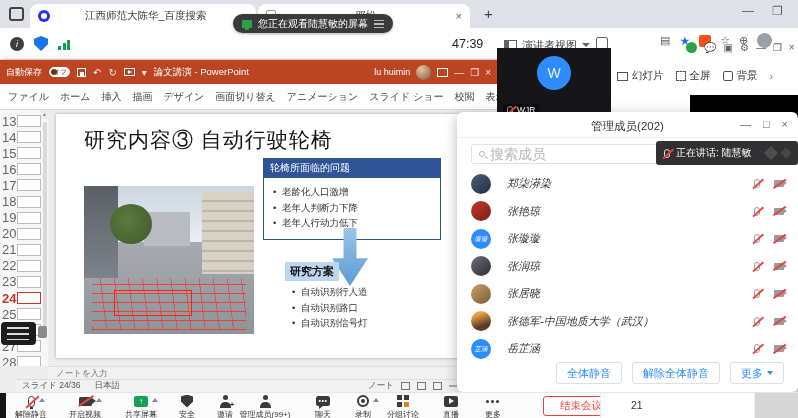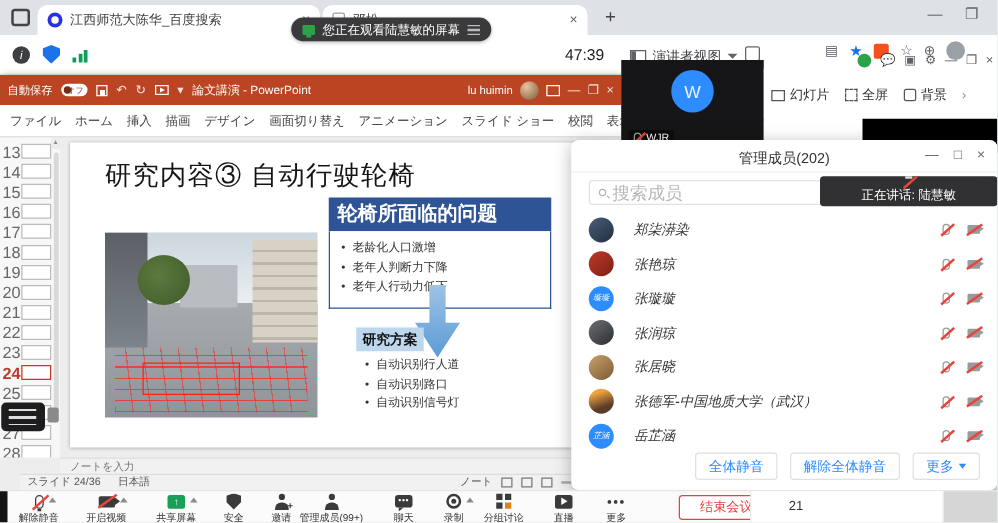--- a/index.html
+++ b/index.html
@@ -1,20 +1,20 @@
 <!DOCTYPE html>
 <html><head>
 <meta charset="utf-8">
 <style>
   * { margin:0; padding:0; box-sizing:border-box; }
   body { font-family:"Liberation Sans",sans-serif; }
   .screen { position:relative; width:798px; height:418px; overflow:hidden; background:#dee1e6; font-family:"Liberation Sans",sans-serif; }
 
   
-  .tabstrip { position:absolute; left:0; top:0; width:798px; height:28px; background:#dee1e6; }
+  .tabstrip { position:absolute; left:0; top:0; width:798px; height:28px; background:#dee1e6;text-align:center; }
   .win-app-icon { position:absolute; left:9px; top:7px; width:15px; height:14px; border:2px solid #444; border-radius:3px; }
   .tab { position:absolute; top:4px; height:24px; background:#fff; border-radius:8px 8px 0 0; display:flex; align-items:center; padding:0 8px; }
   .tab1 { left:30px; width:226px; }
   .tab2 { left:258px; width:212px; }
   .tab .title { font-size:10.5px; color:#3c4043; white-space:nowrap; overflow:hidden; text-overflow:ellipsis; flex:1; margin:0 6px; }
   .tab .close { font-size:11px; color:#5f6368; }
   .fav-baidu { width:12px; height:12px; border-radius:50%; background:#2932e1; position:relative; flex:none; }
   .fav-baidu::after { content:""; position:absolute; left:3px; top:3px; width:6px; height:6px; border-radius:50%; background:#fff; }
   .fav-doc { width:10px; height:12px; border:1.5px solid #9aa0a6; border-radius:2px; flex:none; }
   .newtab { position:absolute; left:484px; top:5px; font-size:15px; color:#444; }
@@ -90,21 +90,21 @@
   .photo { position:absolute; left:28px; top:72px; width:170px; height:148px; background:linear-gradient(#ccd6de 0%,#e9eef2 38%,#a7abb0 38%,#8f9499 100%); overflow:hidden; }
   .ph-bldg-l { position:absolute; left:0; top:0; width:34px; height:92px; background:linear-gradient(#5b6066,#7d838a); }
   .ph-bldg-r { position:absolute; right:0; top:6px; width:52px; height:82px; background:repeating-linear-gradient(#d8d2c6 0 8px,#bdb6a8 8px 10px); }
   .ph-bldg-m { position:absolute; left:60px; top:26px; width:46px; height:34px; background:#b9bdc2; }
   .ph-tree { position:absolute; left:26px; top:18px; width:42px; height:40px; border-radius:50%; background:radial-gradient(circle at 40% 40%,#5d7a3f,#3f5a2a); }
   .ph-grid { position:absolute; left:8px; bottom:4px; width:154px; height:52px;
     background:repeating-linear-gradient(0deg,rgba(255,40,30,.75) 0 1px,transparent 1px 9px),
                repeating-linear-gradient(83deg,rgba(255,40,30,.55) 0 1px,transparent 1px 14px); }
   .ph-box { position:absolute; left:30px; bottom:18px; width:78px; height:26px; border:1.5px solid #ff1f14; }
   .prob-box { position:absolute; left:207px; top:44px; width:178px; }
-  .prob-head { background:#2f5496; color:#fff; font-size:16px; font-weight:bold; padding:3px 7px; }
+  .prob-head { background:#2f5496; color:#fff; font-size:10px; font-weight:normal; padding:3px 7px; }
   .prob-body { border:1.5px solid #2f5496; border-top:none; background:#fff; padding:6px 4px 8px 6px; }
   .bullets { list-style:none; font-size:9.5px; color:#333; }
   .bullets li { padding-left:12px; position:relative; line-height:1.65; }
   .bullets li::before { content:"•"; position:absolute; left:3px; color:#333; }
   .big-arrow { position:absolute; left:276px; top:114px; width:36px; height:58px; background:linear-gradient(#9dc3e6,#5b9bd5); clip-path:polygon(32% 0,68% 0,68% 52%,100% 52%,50% 100%,0 52%,32% 52%); }
   .plan-head { position:absolute; left:229px; top:148px; background:#bdd7ee; color:#111; font-size:11px; font-weight:bold; padding:2px 5px; }
   .plan-list { position:absolute; left:233px; top:170px; width:170px; }
   .pagenum { position:absolute; right:62px; bottom:12px; font-size:8px; color:#888; }
 
   .notes-strip { position:absolute; left:48px; top:306px; width:449px; height:13px; background:#f1f1f1; border-top:1px solid #ddd; font-size:8.5px; color:#777; line-height:13px; padding-left:8px; }
@@ -151,21 +151,21 @@
   .mic-s { position:relative; width:6px; height:9px; border:1.2px solid #9a9a9a; border-radius:3px; }
   .mic-s::before { content:""; position:absolute; left:-4px; top:3px; width:14px; height:1.5px; background:#e6443c; transform:rotate(-42deg); }
   .cam-s { position:relative; width:10px; height:7px; background:#9a9a9a; border-radius:1px; }
   .cam-s::after { content:""; position:absolute; right:-3px; top:1px; border-left:3px solid #9a9a9a; border-top:2.5px solid transparent; border-bottom:2.5px solid transparent; }
   .cam-s::before { content:""; position:absolute; left:-2px; top:2.5px; width:15px; height:1.5px; background:#e6443c; transform:rotate(-35deg); z-index:1; }
   .m-footer { position:absolute; left:0; bottom:8px; width:100%; display:flex; justify-content:flex-end; gap:10px; padding-right:14px; }
   .mf-btn { height:22px; border:1px solid #e0e0e0; border-radius:3px; background:#fff; color:#2d8cff; font-size:11px; padding:0 10px; display:flex; align-items:center; gap:4px; }
   .mf-caret { width:0; height:0; border-left:3.5px solid transparent; border-right:3.5px solid transparent; border-top:4px solid #2d8cff; }
 
   
-  .speak-tip { position:absolute; left:656px; top:141px; width:142px; height:24px; background:rgba(38,38,40,.95); border-radius:3px; z-index:6; display:flex; align-items:center; gap:6px; padding:0 8px;flex-direction:column; }
+  .speak-tip { position:absolute; left:656px; top:141px; width:142px; height:24px; background:rgba(38,38,40,.95); border-radius:3px; z-index:6; display:flex; align-items:center; gap:6px; padding:0 8px; }
   .speak-tip .mic-s { border-color:#ddd; }
   .speak-tip .txt { color:#fff; font-size:10px; white-space:nowrap; }
   .wm { width:10px; height:10px; background:rgba(255,255,255,.14); transform:rotate(45deg); margin-left:auto; }
   .wm2 { width:8px; height:8px; background:rgba(255,255,255,.10); transform:rotate(45deg); }
 
   
   .bottombar { position:absolute; left:0; top:392px; width:798px; height:26px; background:#fbfbfb; border-top:1px solid #e6e6e6; z-index:5; }
   .bb-sliver { position:absolute; left:0; top:0; width:6px; height:26px; background:#141414; }
   .tb-item { position:absolute; top:1px; width:58px; display:flex; flex-direction:column; align-items:center; }
   .tb-label { font-size:8px; color:#333; margin-top:1px; white-space:nowrap; }

